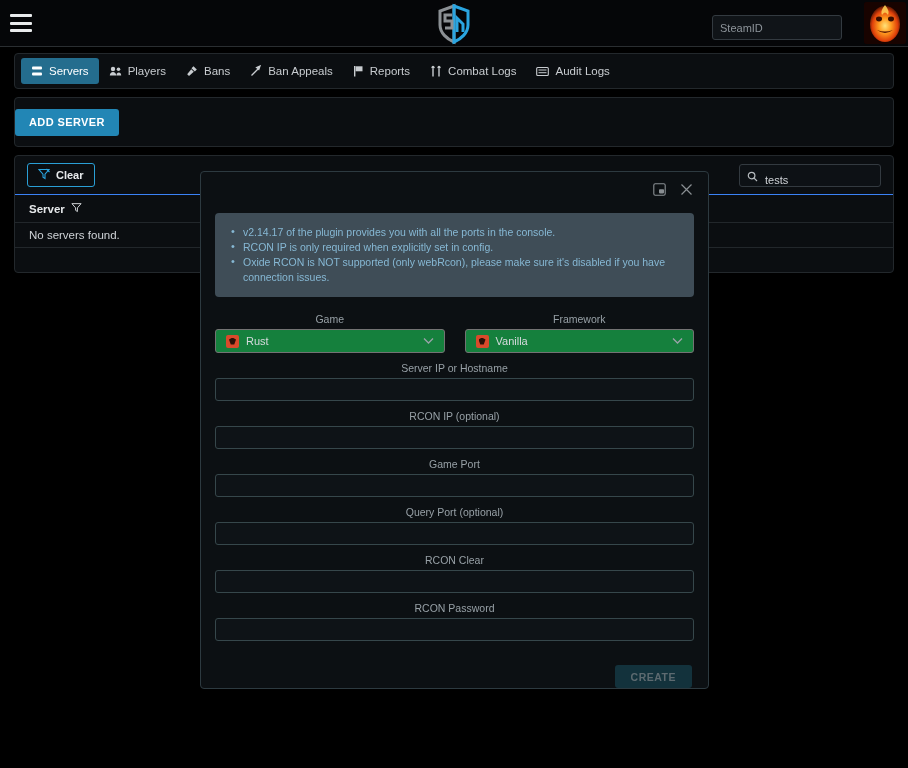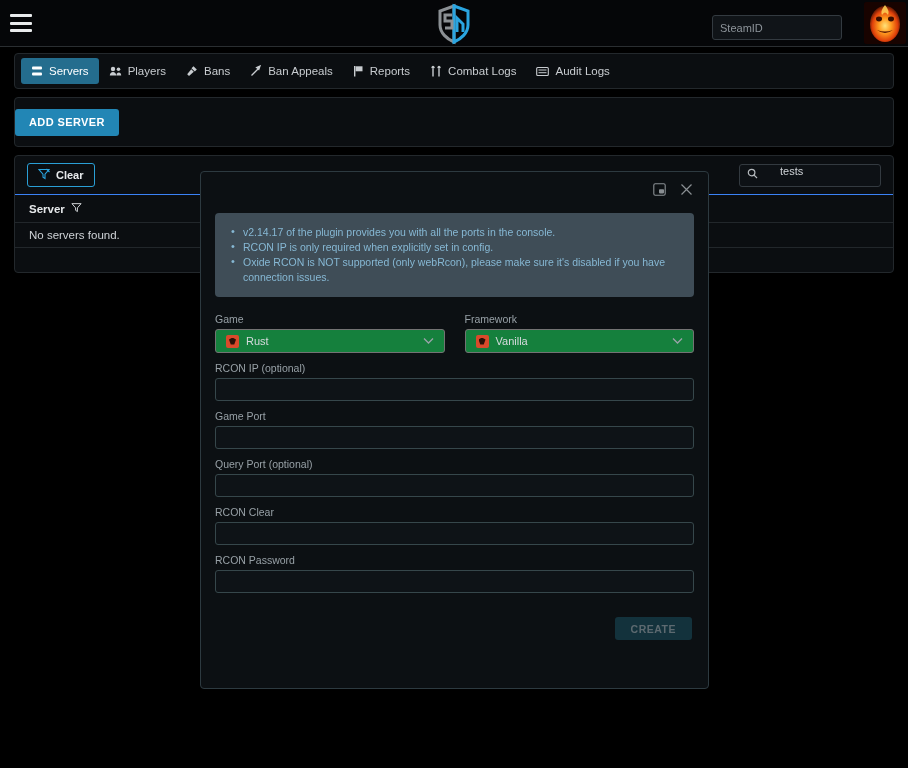--- a/index.html
+++ b/index.html
@@ -122,21 +122,21 @@
     background: transparent;
     border: 1px solid #2a9fd6;
     border-radius: 3px;
     color: #e8eaec;
     font-size: 11px;
     font-weight: bold;
     cursor: pointer;
     font-family: "Liberation Sans", sans-serif;
   }
   .search-box {
-    display: flex; align-items: flex-start; gap: 22px;
+    display: flex; align-items: flex-end; gap: 7px;
     width: 142px; height: 23px;
     background: #0d1115;
     border: 1px solid #333a40;
     border-radius: 3px;
     padding: 0 7px;
     margin-left: 22px;
   }
   .search-box input {
     flex: 1; background: transparent; border: none; outline: none;
     color: #cfd3d7; font-size: 11px;
@@ -207,20 +207,21 @@
   }
 
   .row2 { display: flex; gap: 20px; }
   .fld { margin-bottom: 9px; }
   .fld.half { flex: 1; }
   .flabel {
     display: block;
     font-size: 10.5px;
     color: #97a0a6;
     margin-bottom: 4px;
+    text-align: center;
   }
   .finput {
     width: 100%;
     height: 23px;
     background: #0e1317;
     border: 1px solid #36474b;
     border-radius: 3px;
     color: #d4d8db;
     font-size: 11px;
     padding: 0 8px;
@@ -482,20 +483,24 @@
           <span class="chev">
             <svg width="11" height="8" viewBox="0 0 11 8">
                 <path d="M1 1.5 L5.5 6 L10 1.5" fill="none" stroke="#9aa3a9" stroke-width="1.3"></path>
               </svg>
           </span>
         </div>
       </div>
     </div>
 
     <div class="fld">
+      <label class="flabel">Server IP or Hostname</label>
+      <input class="finput" placeholder="" style="">
+    </div>
+    <div class="fld">
       <label class="flabel">RCON IP (optional)</label>
       <input class="finput" placeholder="" style="">
     </div>
     <div class="fld">
       <label class="flabel">Game Port</label>
       <input class="finput" placeholder="" style="">
     </div>
     <div class="fld">
       <label class="flabel">Query Port (optional)</label>
       <input class="finput" placeholder="" style="">

